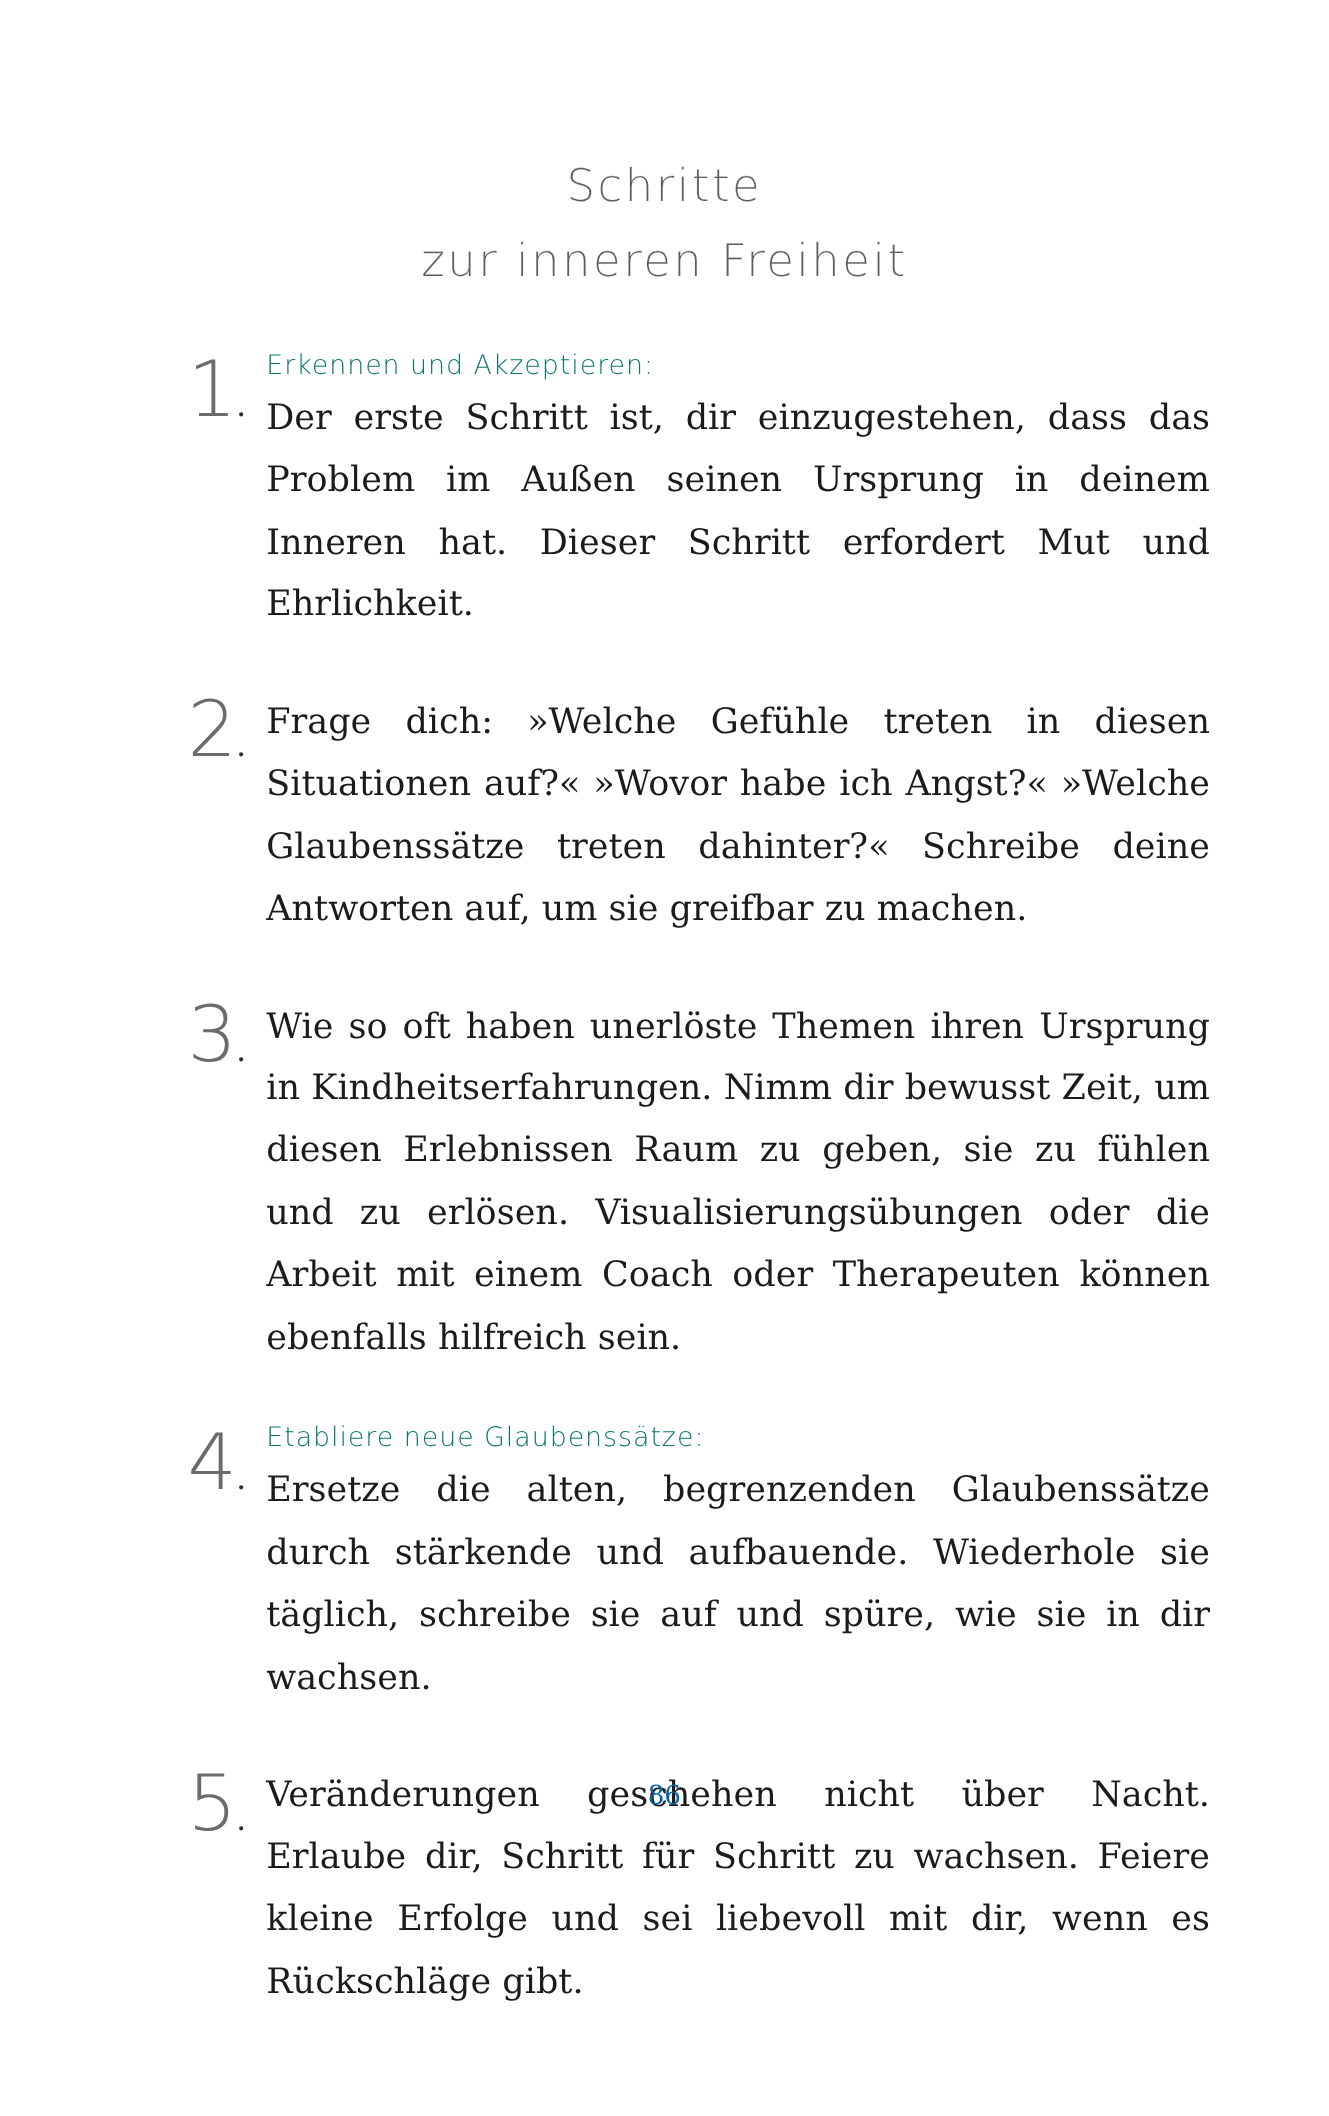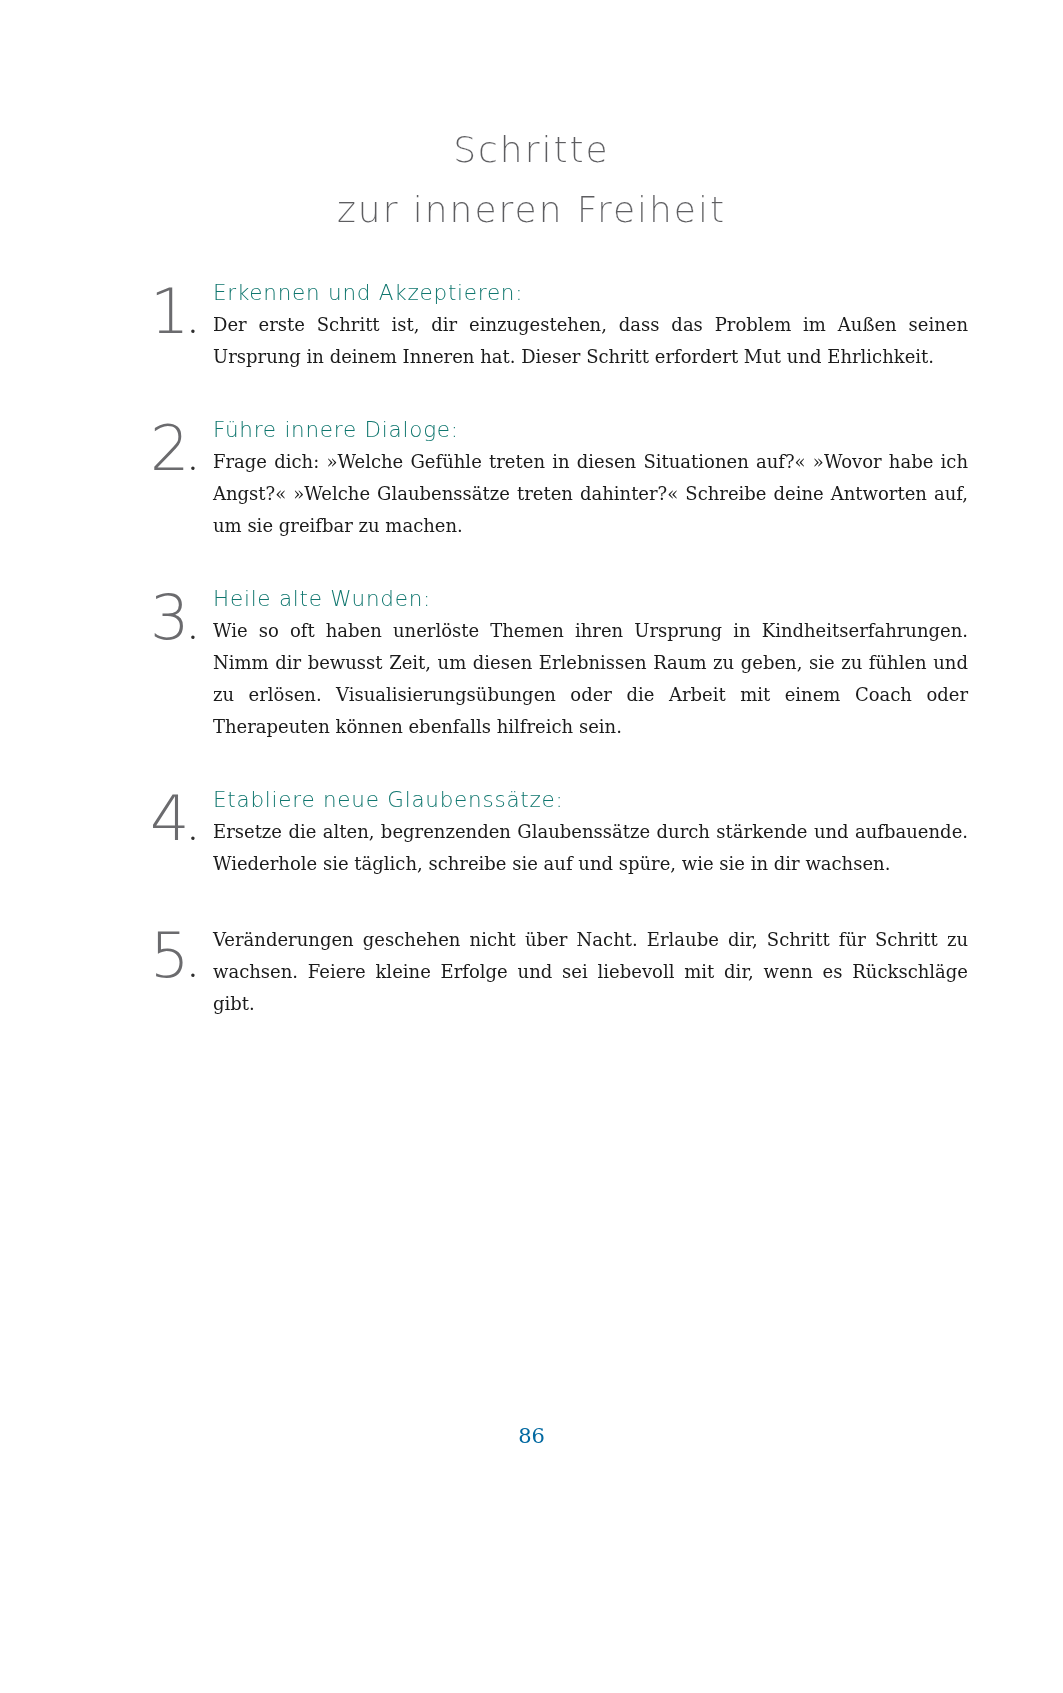--- a/index.html
+++ b/index.html
@@ -90,21 +90,21 @@
     font-weight: 300;
     font-size: 21.5px;
     line-height: 1.25;
     color: #0f766e;
     letter-spacing: 0.035em;
     margin-bottom: 2px;
   }
 
   .step-body {
     font-family: "DejaVu Serif", "Liberation Serif", serif;
-    font-size: 18px;
+    font-size: 28px;
     line-height: 1.78;
     color: #1b1b1b;
     text-align: justify;
     text-justify: inter-word;
     hyphens: manual;
   }
 
   
   .folio {
     position: absolute;
@@ -130,27 +130,25 @@
   <ol class="steps">
 
     <li class="step">
       <div class="step-number"><span>1</span><span class="dot">.</span></div>
       <div class="step-heading">Erkennen und Akzeptieren:</div>
       <div class="step-body">Der erste Schritt ist, dir einzugestehen, dass das Problem im Außen seinen Ursprung in deinem Inneren hat. Dieser Schritt erfordert Mut und Ehrlichkeit.</div>
     </li>
 
     <li class="step">
       <div class="step-number"><span>2</span><span class="dot">.</span></div>
-      <div class="step-heading">Führe innere Dialoge:</div>
       <div class="step-body">Frage dich: »Welche Gefühle treten in diesen Situationen auf?« »Wovor habe ich Angst?« »Welche Glaubenssätze treten dahinter?« Schreibe deine Antworten auf, um sie greifbar zu machen.</div>
     </li>
 
     <li class="step">
       <div class="step-number"><span>3</span><span class="dot">.</span></div>
-      <div class="step-heading">Heile alte Wunden:</div>
       <div class="step-body">Wie so oft haben unerlöste Themen ihren Ursprung in Kindheitserfahrungen. Nimm dir bewusst Zeit, um diesen Erlebnissen Raum zu geben, sie zu fühlen und zu erlösen. Visualisierungsübungen oder die Arbeit mit einem Coach oder Therapeuten können ebenfalls hilfreich sein.</div>
     </li>
 
     <li class="step">
       <div class="step-number"><span>4</span><span class="dot">.</span></div>
       <div class="step-heading">Etabliere neue Glaubenssätze:</div>
       <div class="step-body">Ersetze die alten, begrenzenden Glaubenssätze durch stärkende und aufbauende. Wiederhole sie täglich, schreibe sie auf und spüre, wie sie in dir wachsen.</div>
     </li>
 
     <li class="step">

